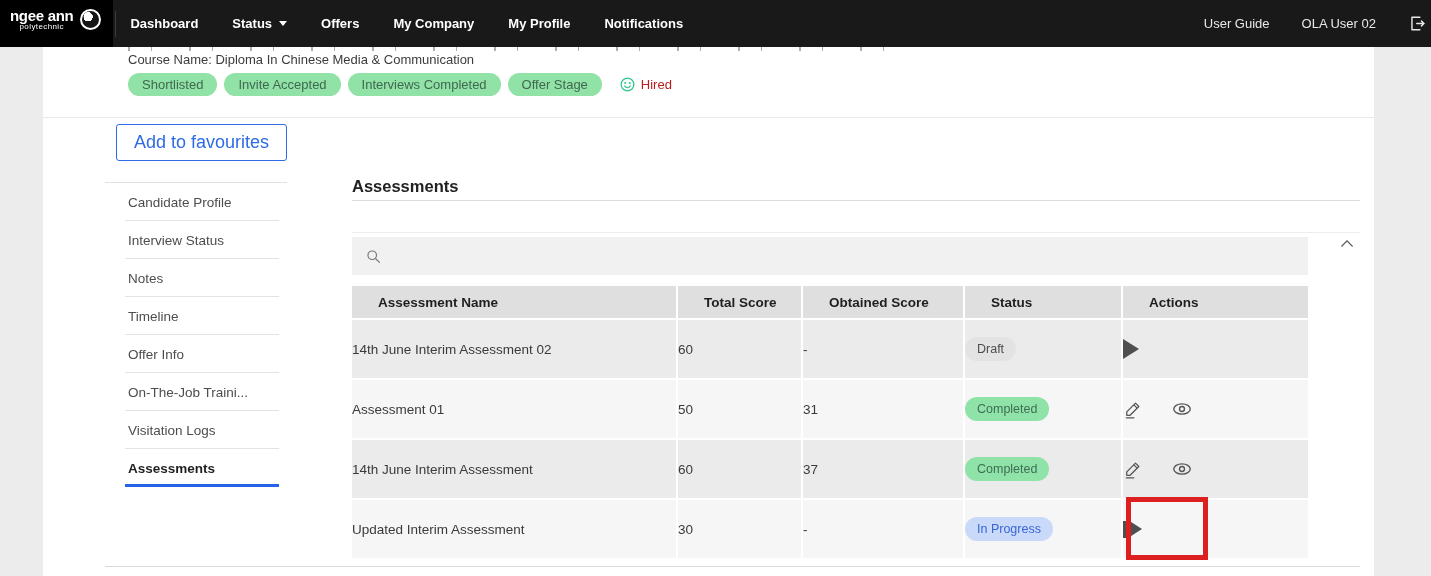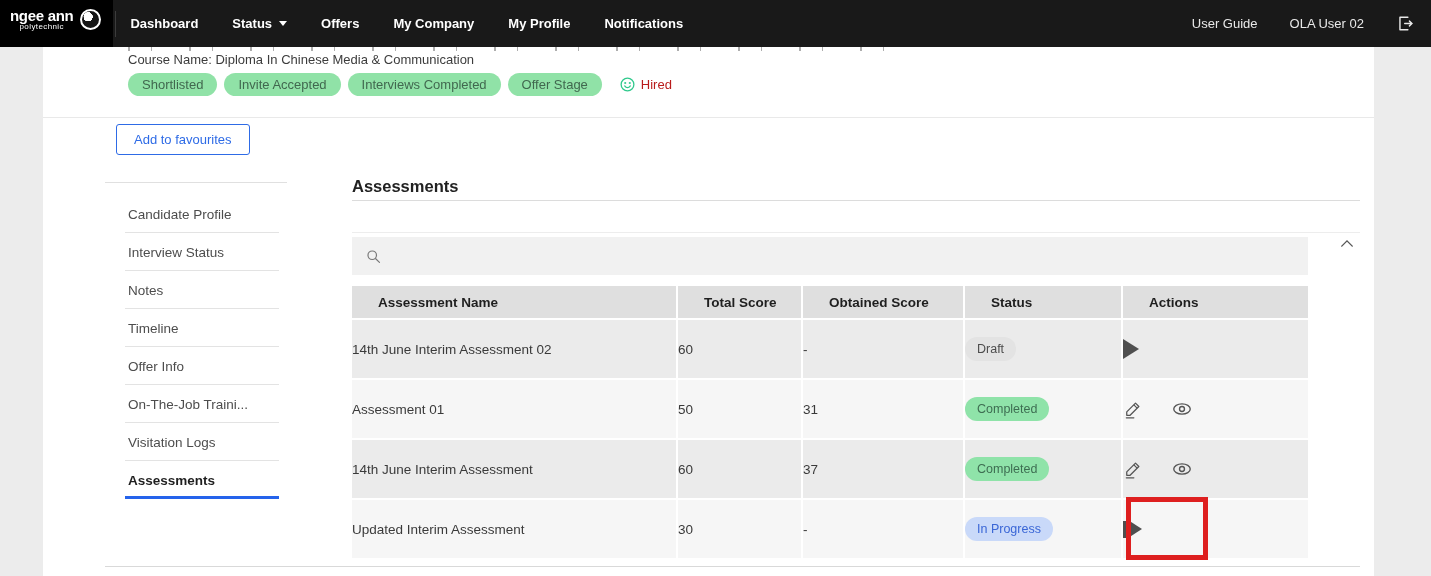--- a/index.html
+++ b/index.html
@@ -12,39 +12,39 @@
   .navbar { position:absolute; left:0; top:0; width:1431px; height:47px; background:#191919; display:flex; align-items:center; z-index:10; }
   .logo-box { height:47px; background:#000; display:flex; align-items:center; gap:7px; padding:0 12px 8px 10px; }
   .logo-text { color:#fff; line-height:1; text-align:center; }
   .logo-line1 { font-size:15px; font-weight:700; letter-spacing:-0.3px; }
   .logo-line2 { font-size:8px; letter-spacing:0.4px; }
   .emblem { width:21px; height:21px; border-radius:50%; border:2px solid #fff; background: radial-gradient(circle at 36% 34%, #fff 0 29%, #161616 30% 100%); }
   .nav-divider { width:1px; height:26px; background:#3c3c3c; margin:0 14px 0 2px; }
   .nav-menu { display:flex; align-items:center; gap:34px; }
   .nav-item { color:#fff; font-size:13px; font-weight:700; display:flex; align-items:center; cursor:pointer; }
   .caret-down { width:0; height:0; border-left:4px solid transparent; border-right:4px solid transparent; border-top:5px solid #fff; margin-left:7px; }
-  .nav-right { margin-left:auto; display:flex; align-items:center; gap:32px; padding-right:16px; }
+  .nav-right { margin-left:auto; display:flex; align-items:center; gap:32px; padding-right:4px; }
   .nav-right-link { color:#e8e8e8; font-size:13px; cursor:pointer; }
   .logout { width:19px; height:19px; display:flex; cursor:pointer; }
 
   
   .clipped-remnants { position:absolute; left:128px; top:47px; width:770px; height:4px;
     background: repeating-linear-gradient(90deg, #6b6b6b 0 2px, transparent 2px 23px, #6b6b6b 23px 24px, transparent 24px 61px); opacity:.55; }
 
   
   .course-line { position:absolute; left:128px; top:52px; font-size:13px; color:#3c3c3c; }
   .badges-row { position:absolute; left:128px; top:73px; display:flex; align-items:center; gap:7px; }
   .pill { background:#90e2a7; color:#41684f; font-size:13px; padding:4px 14px; border-radius:13px; white-space:nowrap; }
   .hired-wrap { display:flex; align-items:center; gap:5px; margin-left:10px; }
   .hired-label { color:#b91c1c; font-size:13px; }
   .divider-top { position:absolute; left:43px; top:117px; width:1331px; height:1px; background:#e9e9e9; }
-  .fav-btn { position:absolute; left:116px; top:124px; background:#fff; border:1px solid #2e6be6; color:#2e6be6; font-size:13px; padding:7px 17px; border-radius:3px; cursor:pointer; font-family:"Liberation Sans", sans-serif; }
-
-  
-  .sidebar { position:absolute; left:105px; top:182px; width:182px; border-top:1px solid #e0e0e0; padding-top:12px; }
+  .fav-btn { position:absolute; left:116px; top:124px; background:#fff; border:1px solid #2e6be6; color:#2e6be6; font-size:18px; padding:7px 17px; border-radius:3px; cursor:pointer; font-family:"Liberation Sans", sans-serif; }
+
+  
+  .sidebar { position:absolute; left:105px; top:182px; width:182px; border-top:1px solid #e0e0e0; }
   .side-item { height:38px; display:flex; align-items:center; padding-left:23px; cursor:pointer; position:relative; }
   .side-item .lbl { font-size:13.5px; color:#4d4d4d; }
   .side-item::after { content:""; position:absolute; left:20px; right:8px; bottom:0; height:1px; background:#e3e3e3; }
   .side-item.active .lbl { font-weight:700; color:#1f1f1f; }
   .side-item.active::after { left:20px; right:8px; height:3px; background:#2563eb; }
 
   
   .main-title { position:absolute; left:352px; top:177px; font-size:16.5px; font-weight:700; color:#222; }
   .divider-title { position:absolute; left:352px; top:200px; width:1008px; height:1px; background:#dcdcdc; }
   .section-head { position:absolute; left:352px; top:207px; width:1008px; height:25px; display:flex; align-items:center; justify-content:space-between; cursor:pointer;margin-top:24px; }

